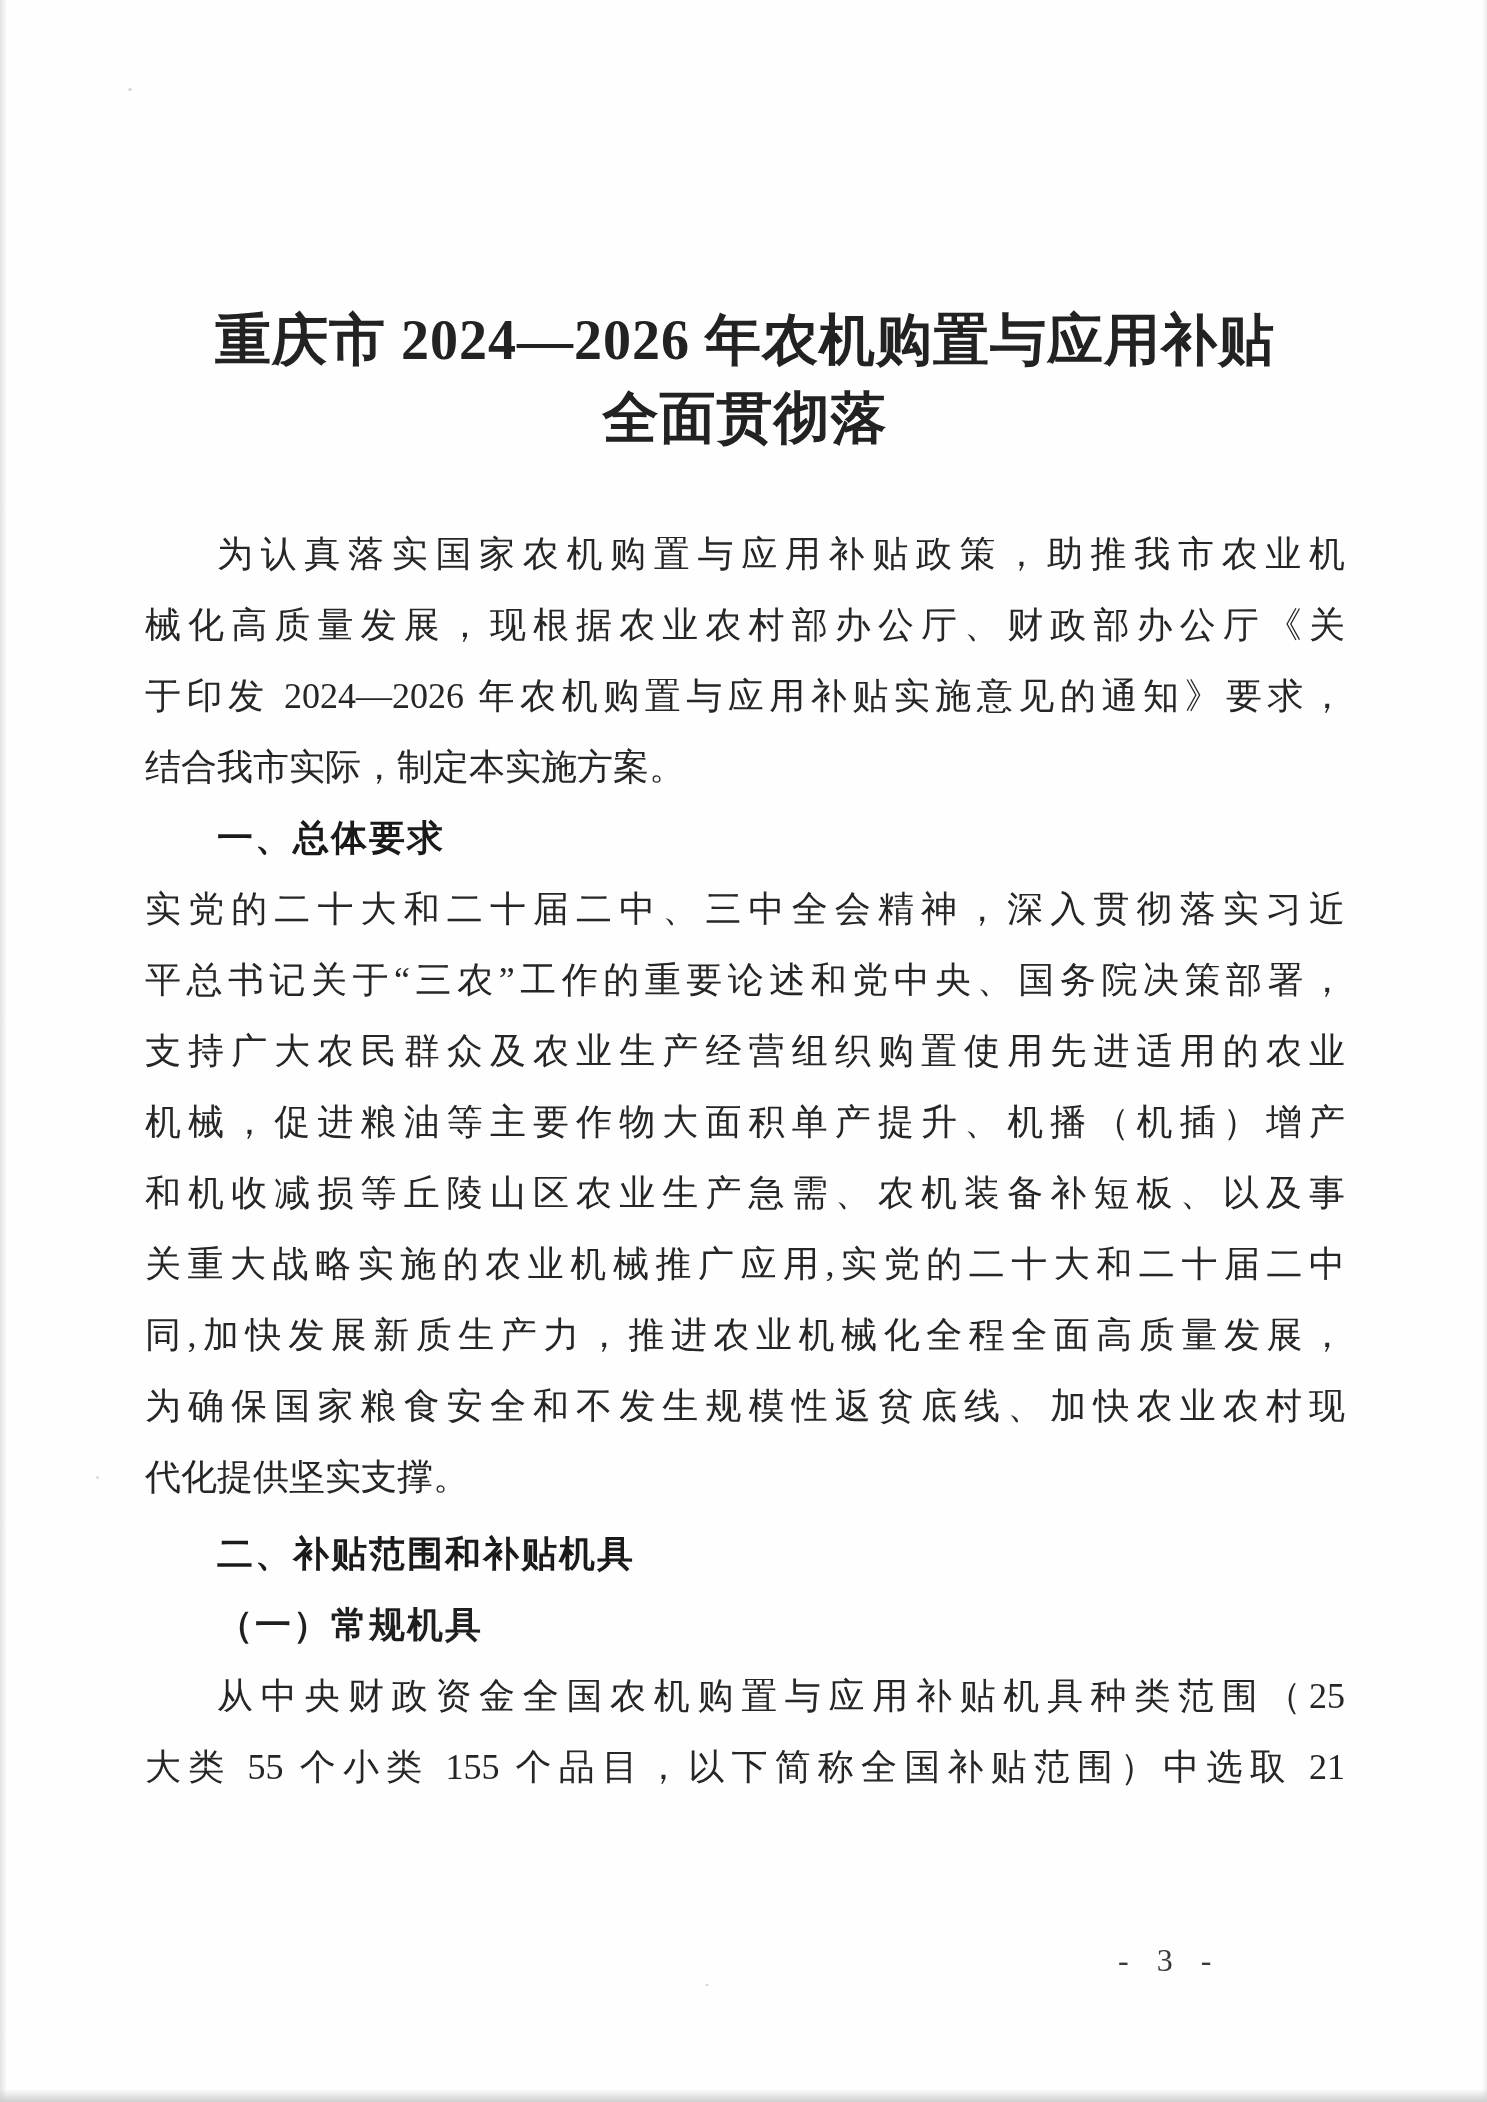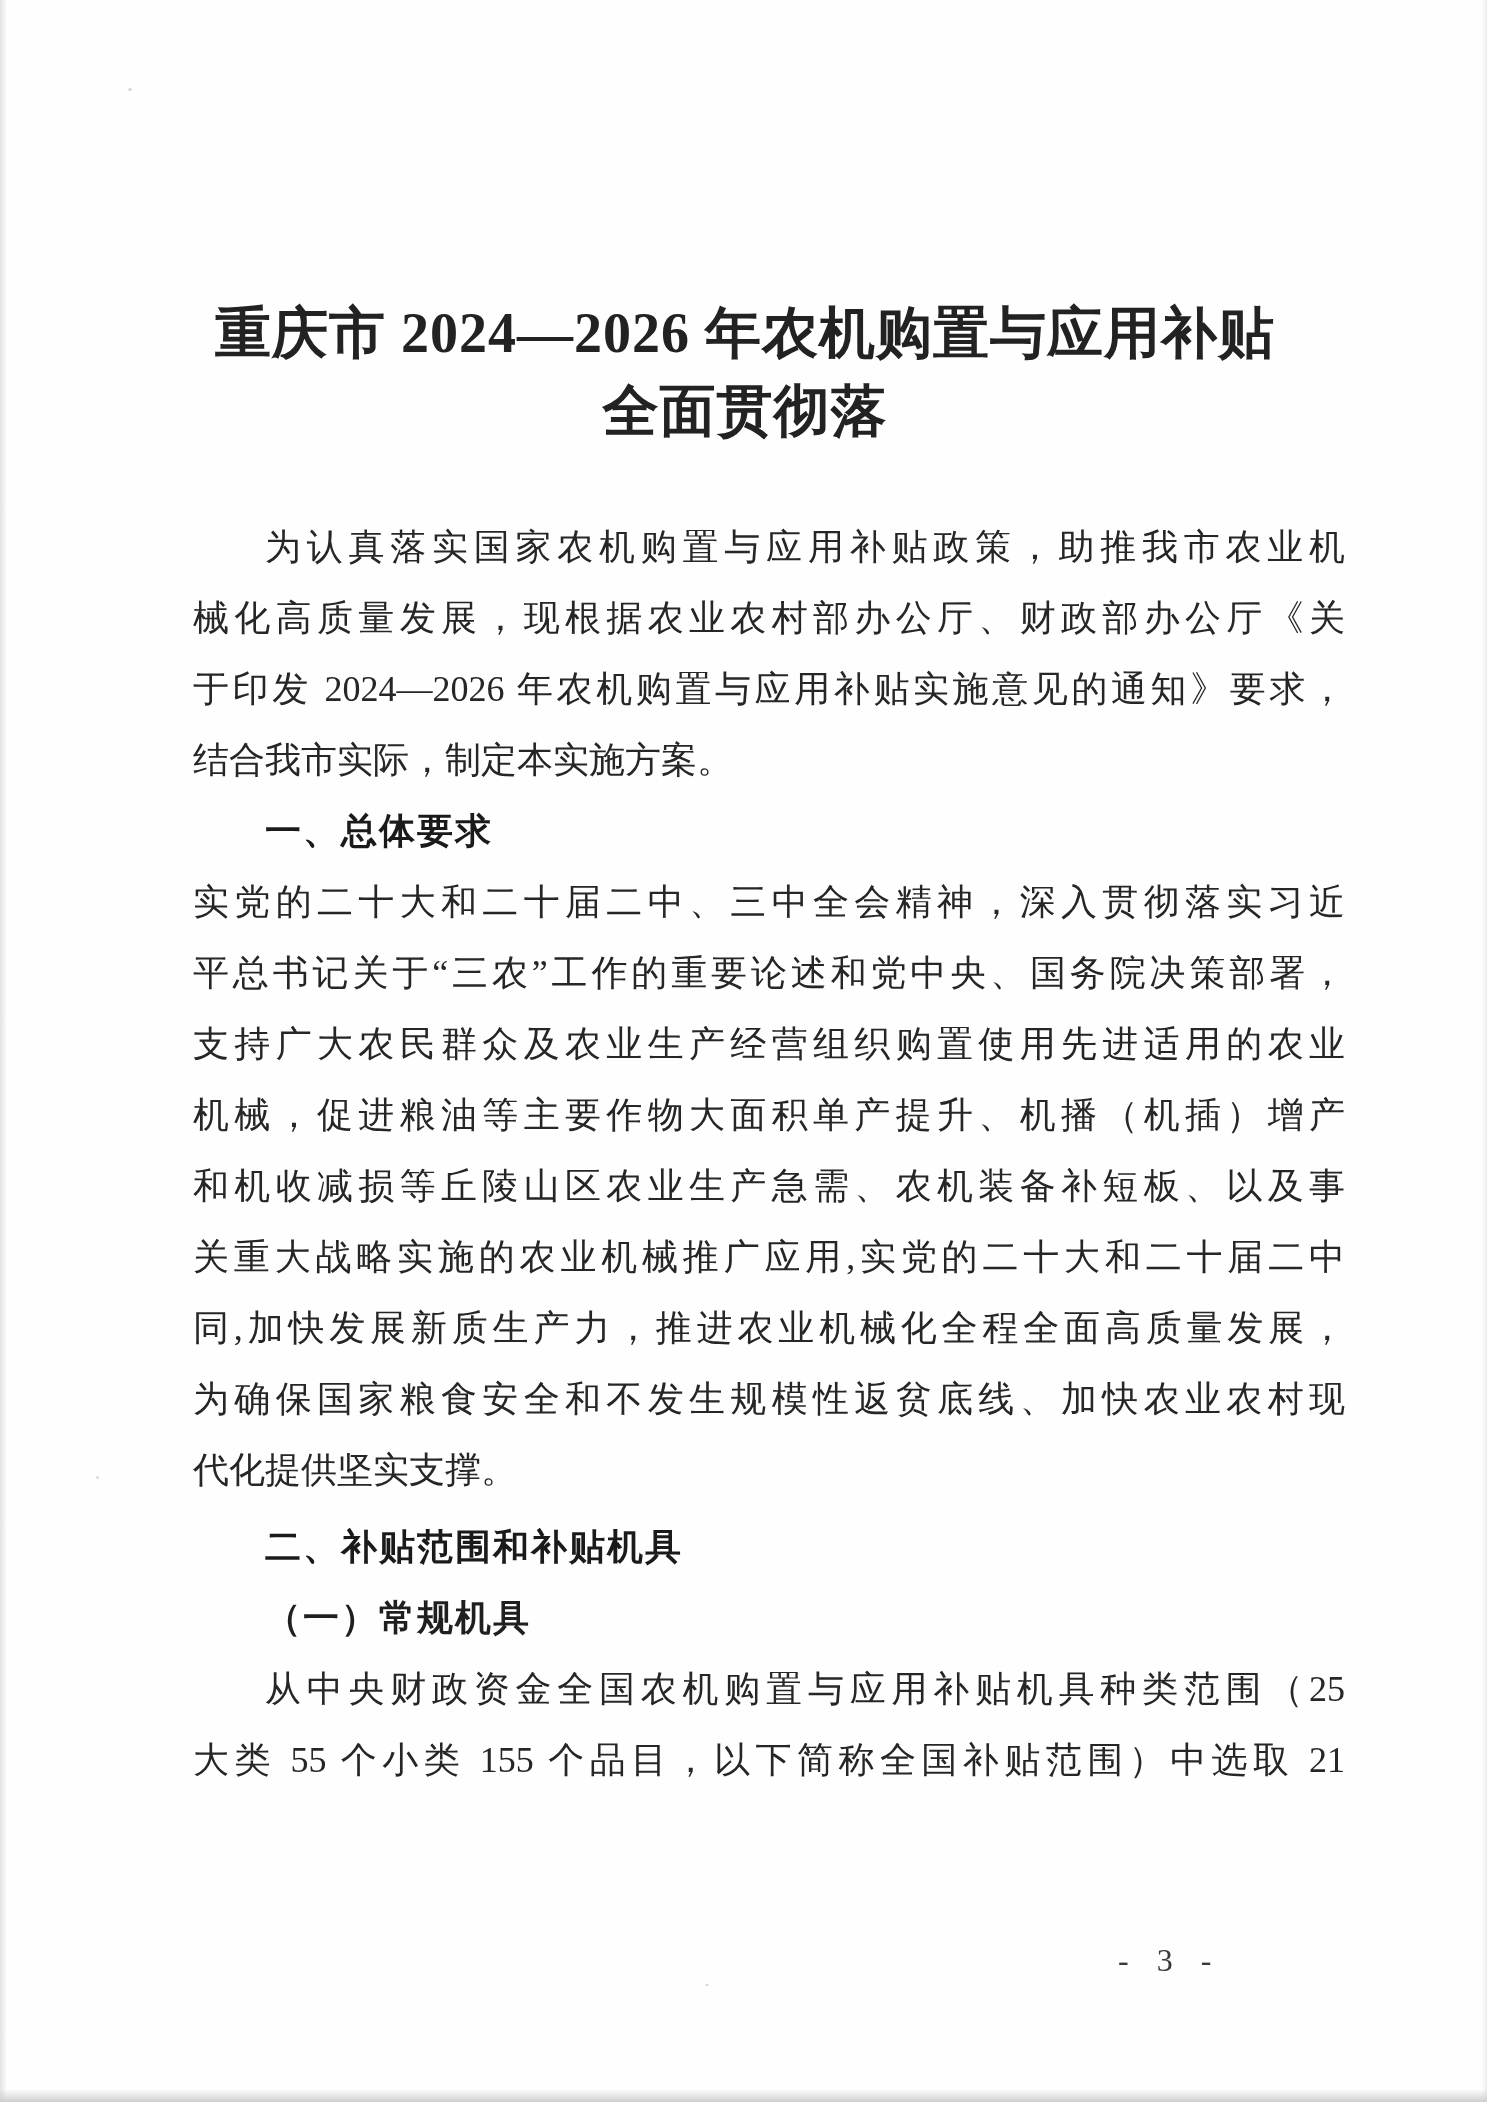--- a/index.html
+++ b/index.html
@@ -31,40 +31,39 @@
   }
   .edge-right {
     position: absolute;
     right: 0; top: 0;
     width: 5px; height: 100%;
     background: linear-gradient(to left, #ececec, rgba(255,255,255,0));
   }
   .doc {
     position: absolute;
     left: 145px;
-    top: 294px;
+    top: 301px;
     width: 1200px;
   }
   .title {
     text-align: center;
     font-weight: bold;
     font-size: 56px;
     line-height: 78px;
     color: #222;
     letter-spacing: 1px;
   }
   .body-text {
     margin-top: 62px;
   }
   .line {
     font-size: 36px;
     height: 71px;
     line-height: 71px;
     color: #262626;
-    margin-left: 48px;
   }
   
   .fill {
     text-align: justify;
     text-align-last: justify;
   }
   .indent {
     padding-left: 72px;
   }
   .heading {

